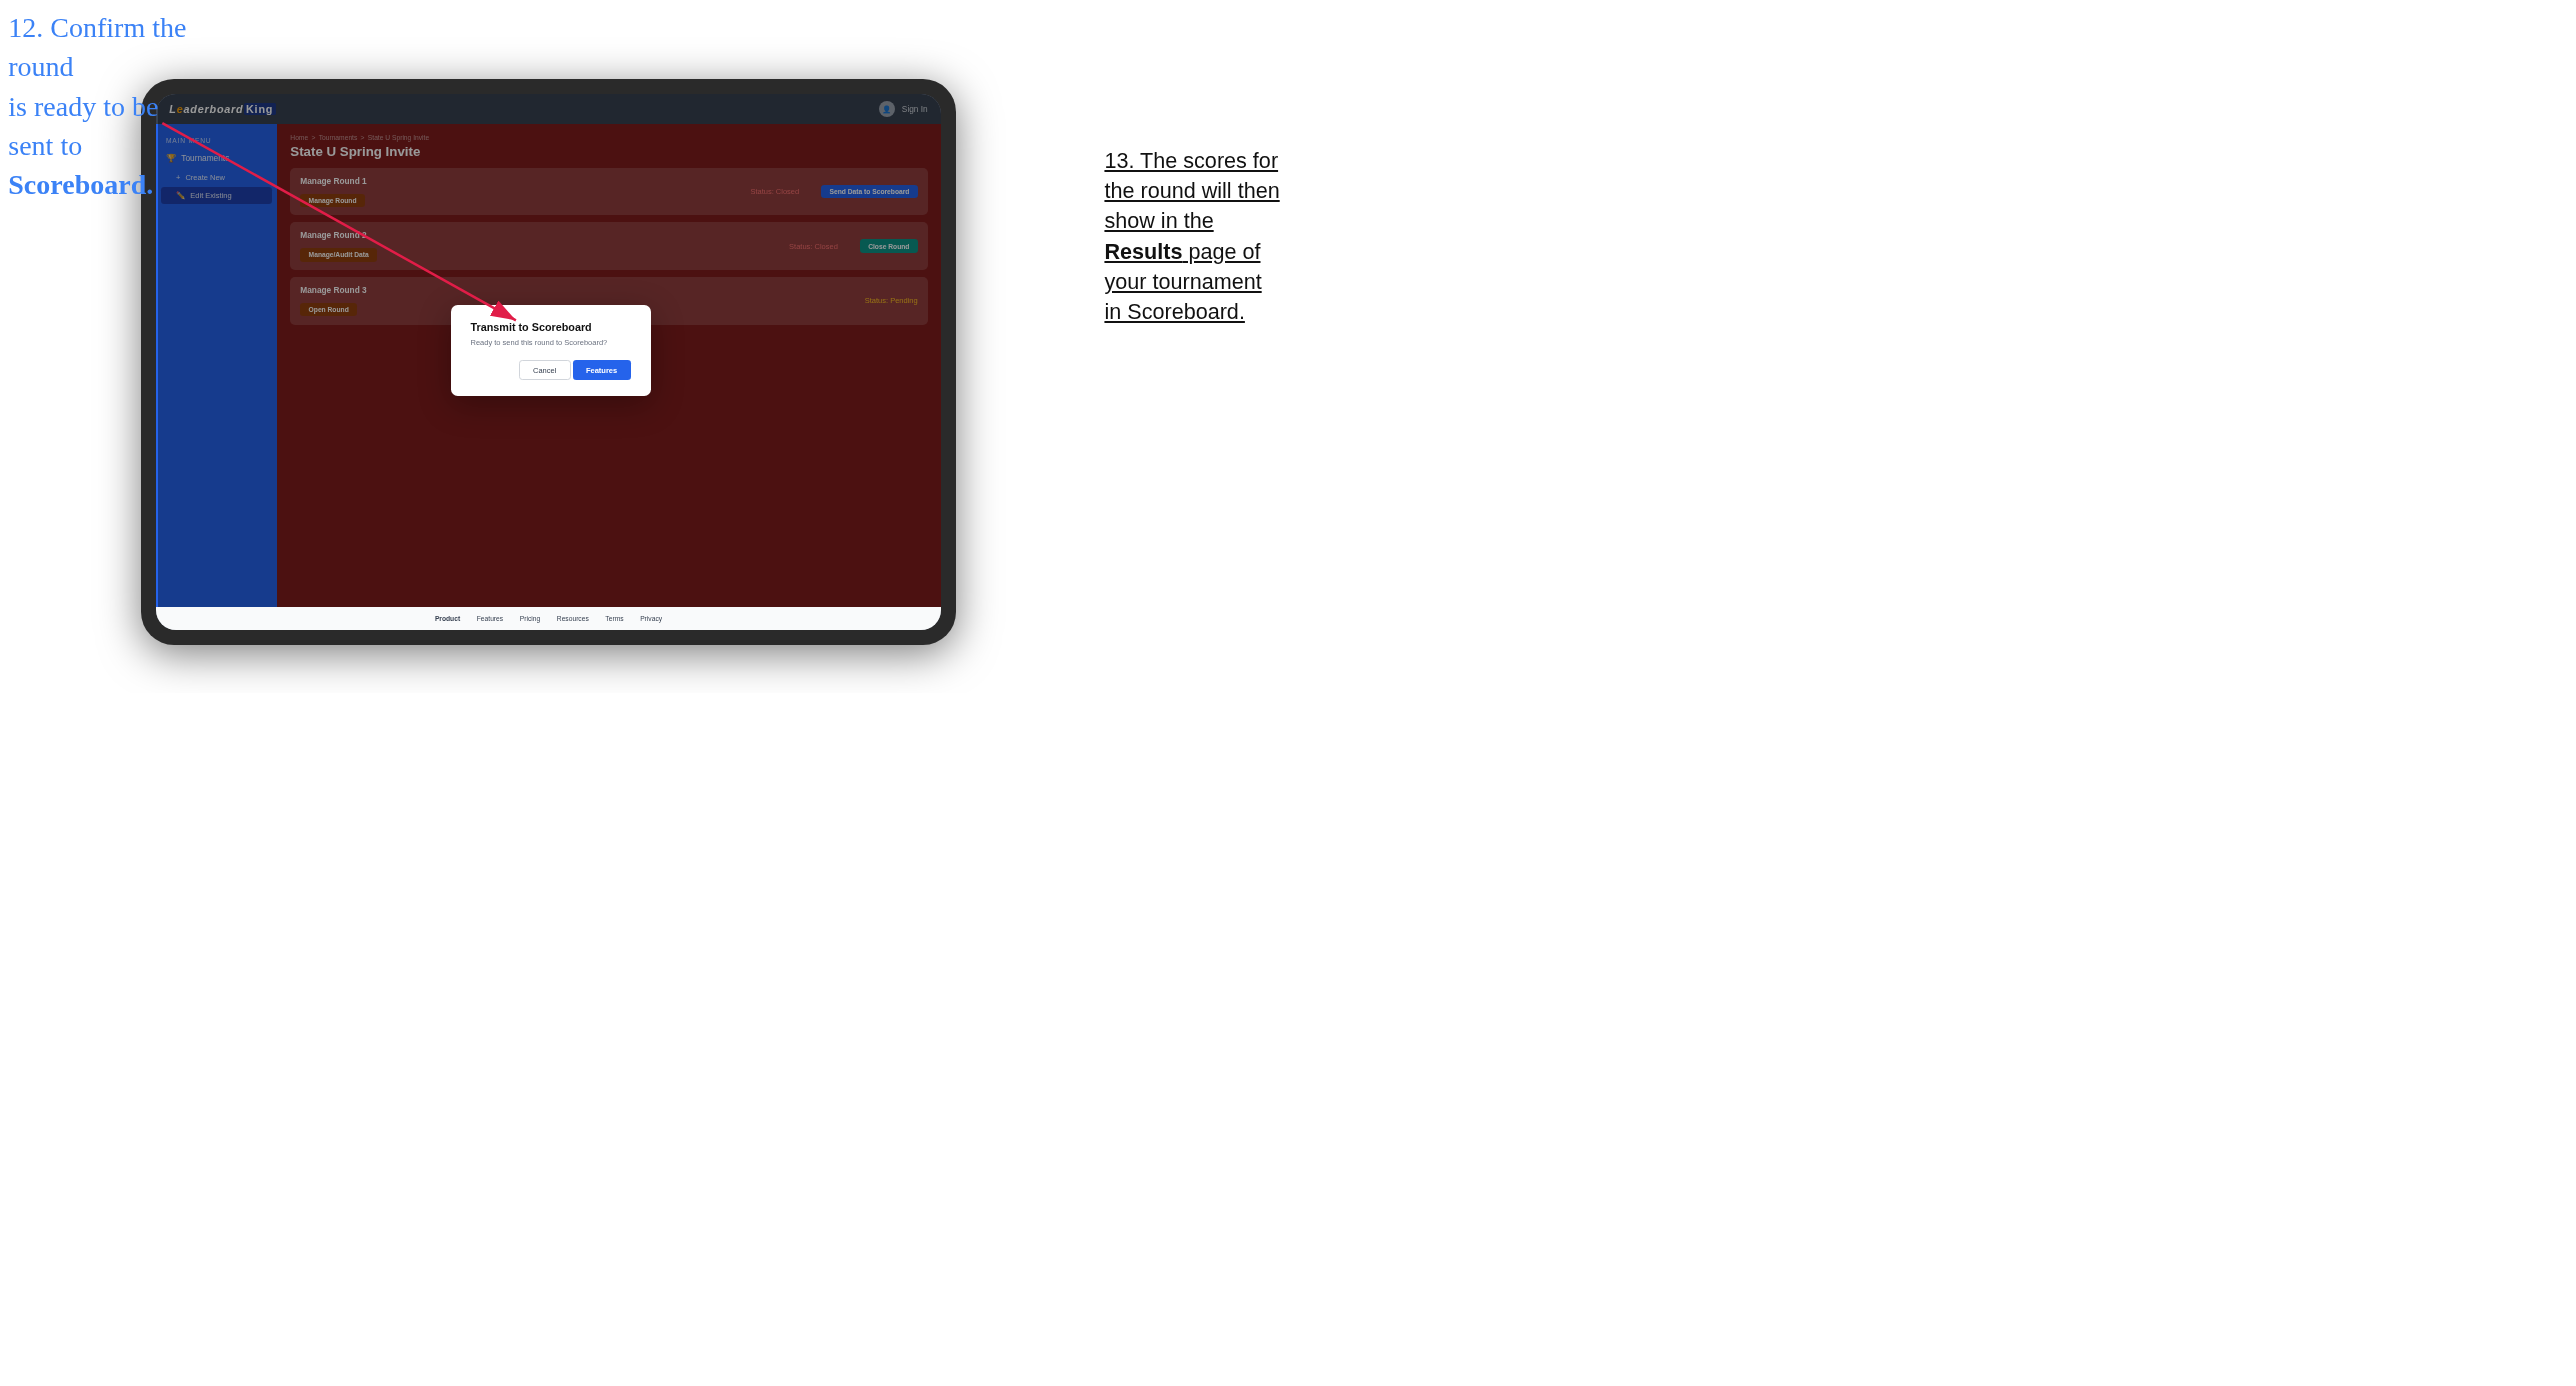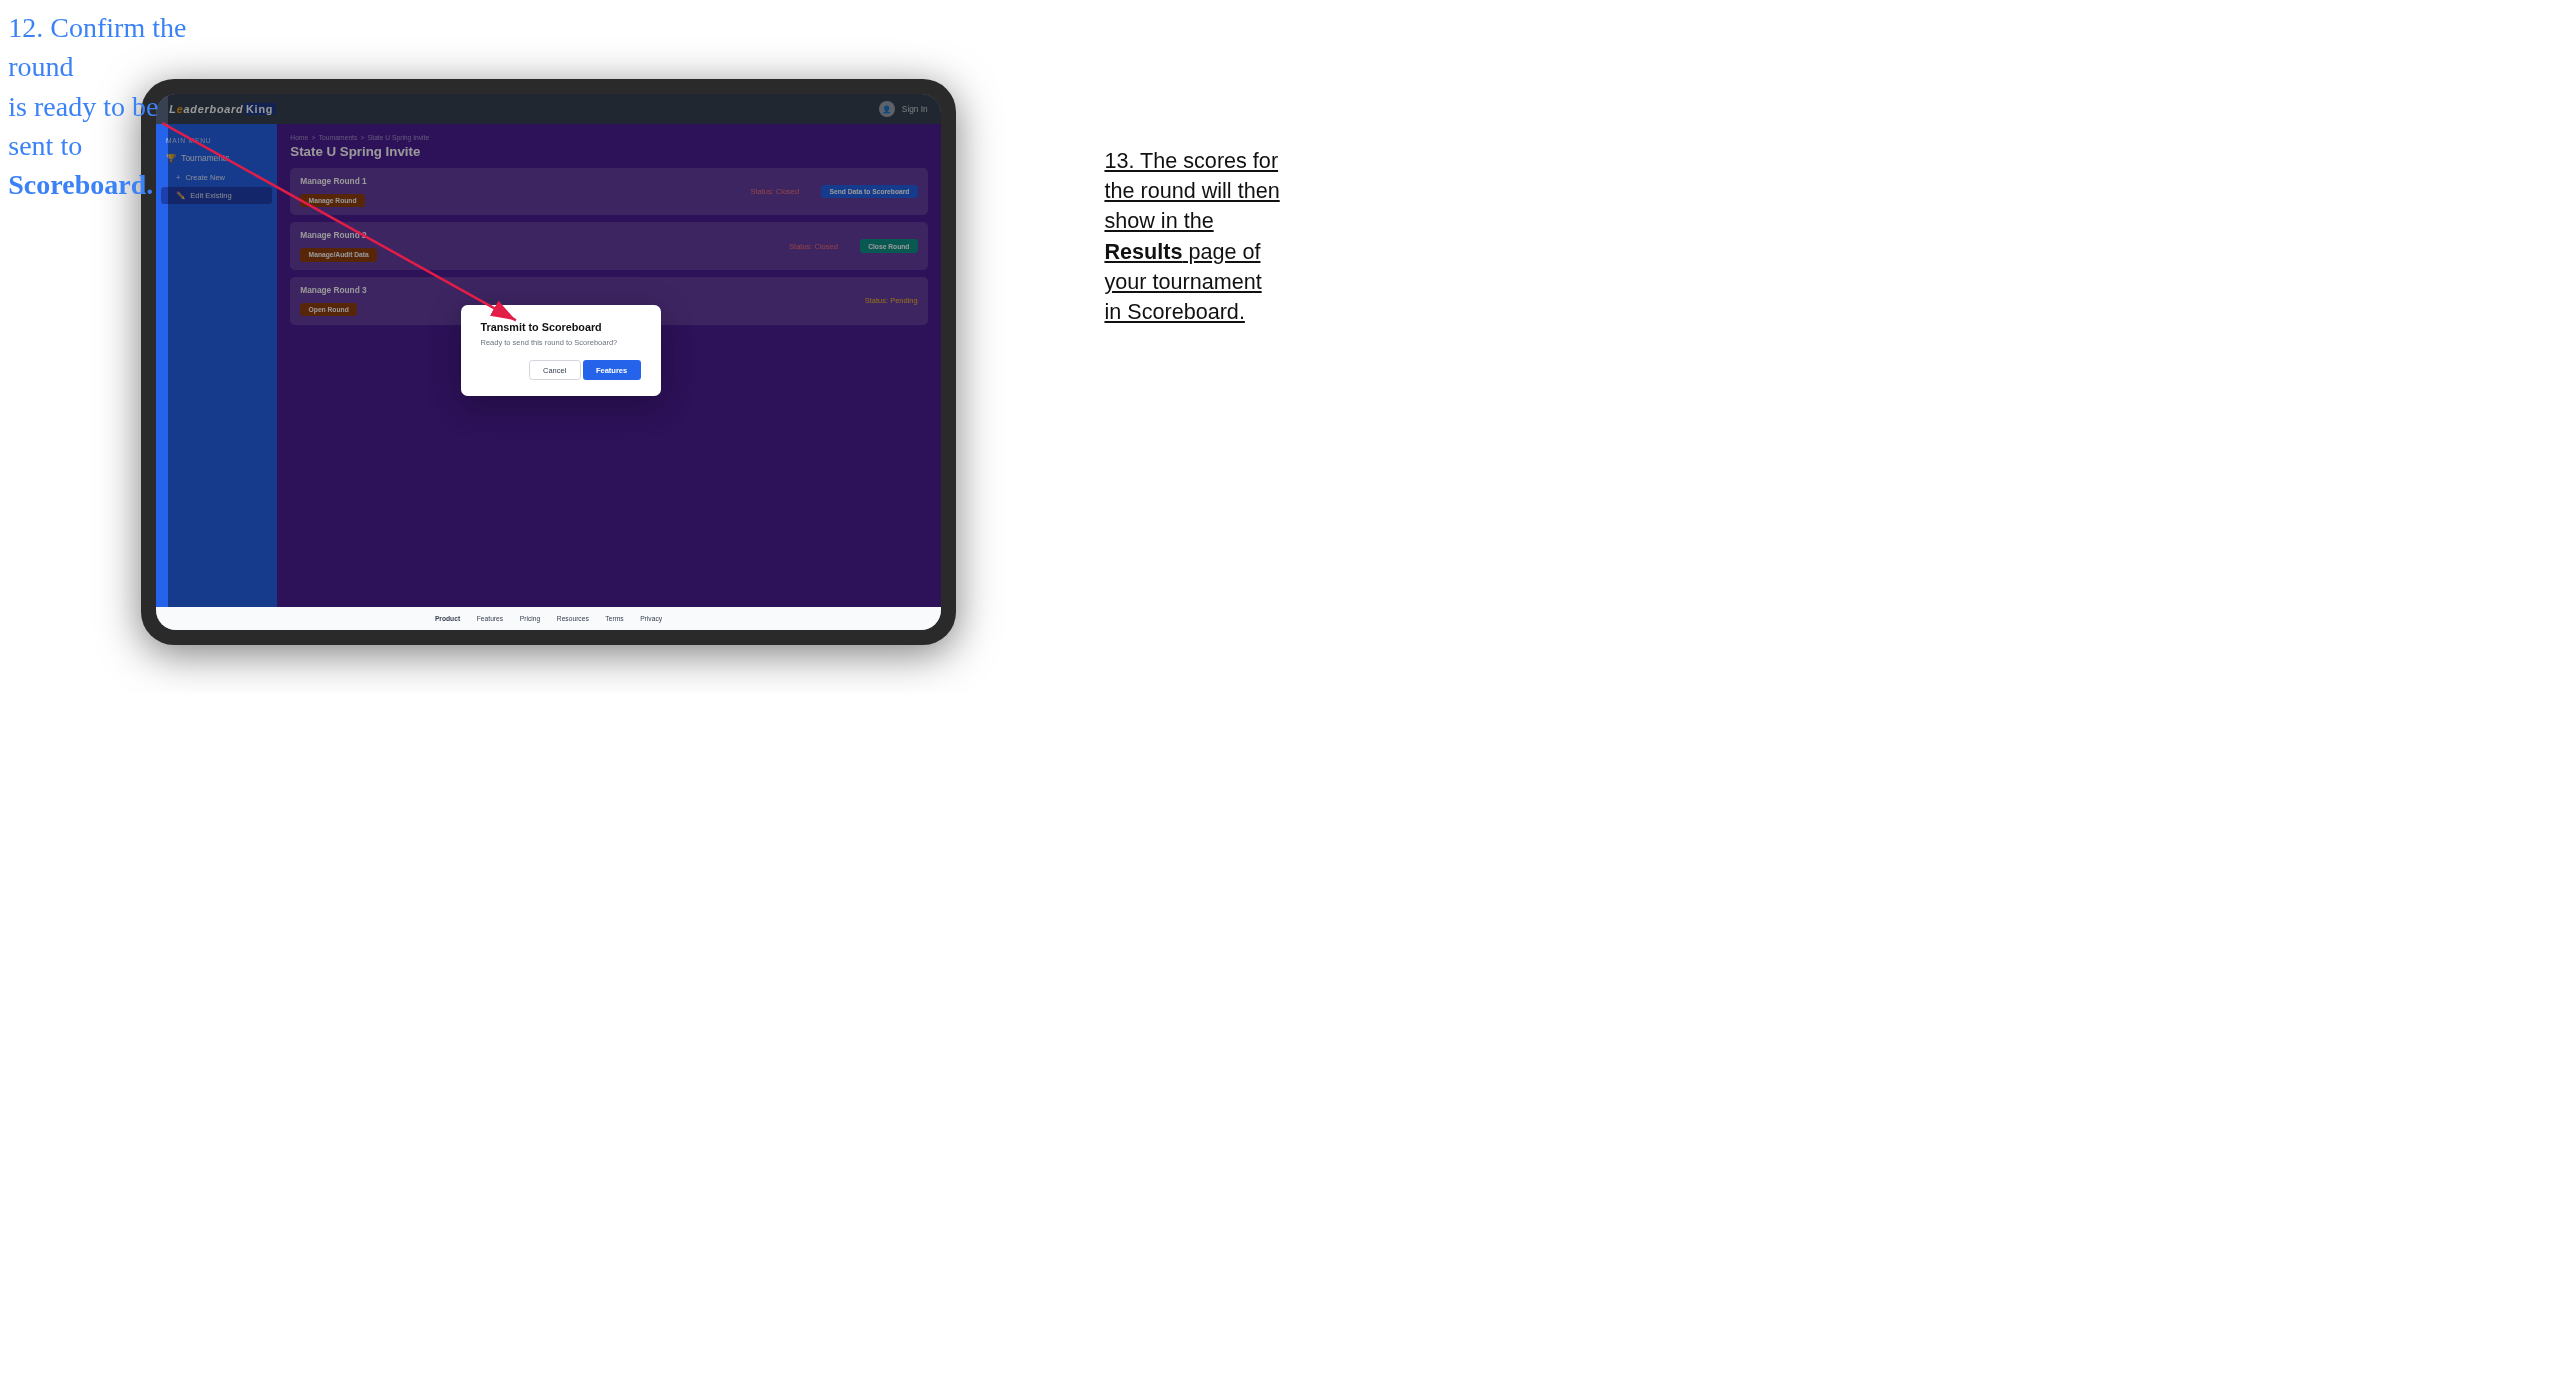--- a/index.html
+++ b/index.html
@@ -149,21 +149,21 @@
     .sidebar-subitem.active-sub {
       background: #1e40af;
       border-radius: 3.3px;
       margin: 0 5px;
       padding: 4.2px 5px 4.2px 15px;
     }
 
     
     .content {
       flex: 1;
-      background: #4c1d95;
+      background: #7f1d1d;
       padding: 10px 13.3px;
       overflow: hidden;
     }
 
     
     .breadcrumb {
       font-size: 6.7px;
       color: rgba(255,255,255,0.7);
       margin-bottom: 3.3px;
       display: flex;
@@ -239,21 +239,21 @@
       font-size: 6.7px;
       color: #374151;
       cursor: pointer;
     }
     .footer-link.active-footer { font-weight: 700; }
 
     
     .modal-overlay {
       position: absolute;
       top: 0;
-      left: 12px;
+      left: 2px;
       width: 100%;
       height: calc(100% - 23px);
       background: rgba(0,0,0,0.4);
       display: flex;
       align-items: center;
       justify-content: center;
       z-index: 50;
     }
     .modal {
       background: #fff;

